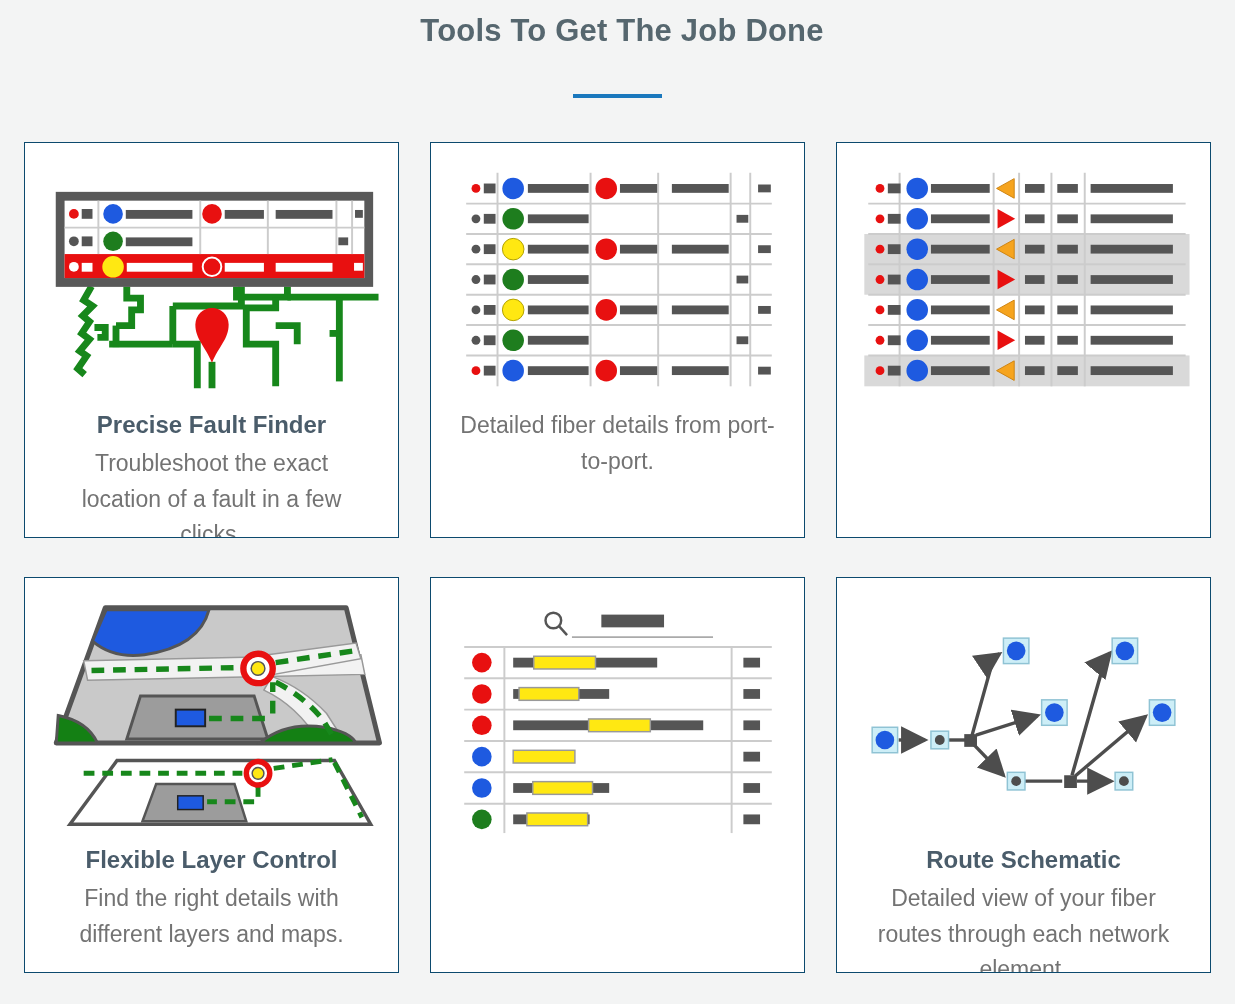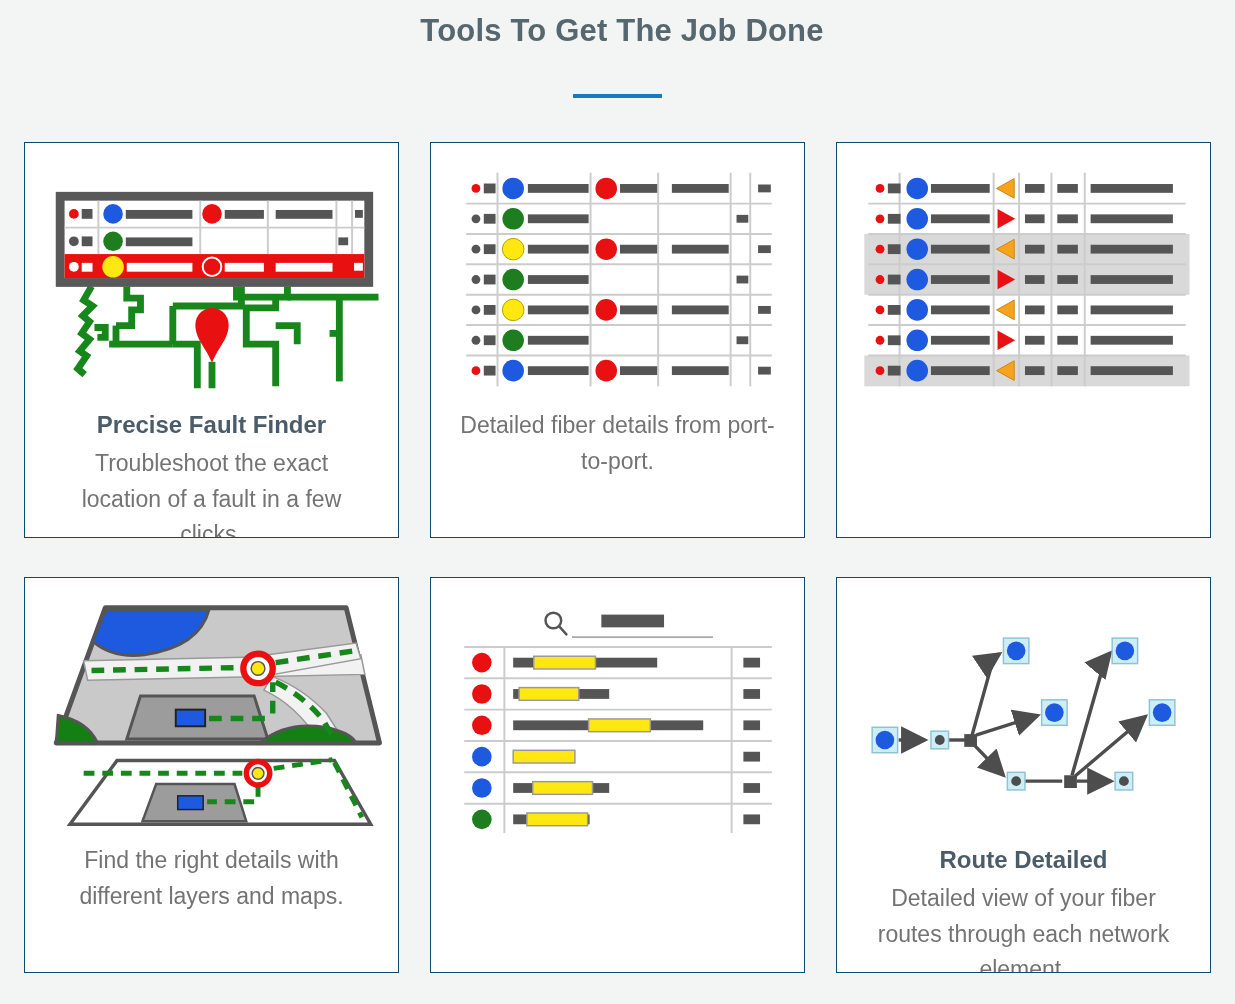--- a/index.html
+++ b/index.html
@@ -351,20 +351,21 @@
             <path d="M238,176 L298,167"></path>
             <path d="M300,170 L328,226"></path>
             <path d="M222,194 V209"></path>
             <path d="M218,210 H170"></path>
           </g>
           <circle cx="222" cy="181" r="12" fill="#ffffff" stroke="#e81010" stroke-width="5.5"></circle>
           <circle cx="222" cy="181" r="6" fill="#ffe812" stroke="#555555" stroke-width="1.5"></circle>
         </g>
       </svg>
     </div>
+    <h3 class="card-title">Flexible Layer Control</h3>
     <p class="card-desc">Find the right details with different layers and maps.</p>
   </div>
 
   <div class="card">
     <div class="illus">
       <svg width="350" height="240" viewBox="0 0 350 245">
 
         <g stroke="#555555" fill="none">
           <circle cx="109" cy="25" r="8" stroke-width="2.5"></circle>
           <line x1="115" y1="31" x2="123" y2="40" stroke-width="2.5"></line>
@@ -482,17 +483,17 @@
               <rect x="158" y="180" width="18" height="18" fill="#cdeef7" stroke="#8fc3d4" stroke-width="1.5"></rect>
               <circle cx="167" cy="189" r="5" fill="#4d4d4d"></circle>
             </g>
           <g>
               <rect x="268" y="180" width="18" height="18" fill="#cdeef7" stroke="#8fc3d4" stroke-width="1.5"></rect>
               <circle cx="277" cy="189" r="5" fill="#4d4d4d"></circle>
             </g>
         </g>
       </svg>
     </div>
-    <h3 class="card-title">Route Detailed</h3>
+    <h3 class="card-title">Route Schematic</h3>
     <p class="card-desc">Detailed view of your fiber routes through each network element.</p>
   </div>
 
 </div>
 
 </body></html>

